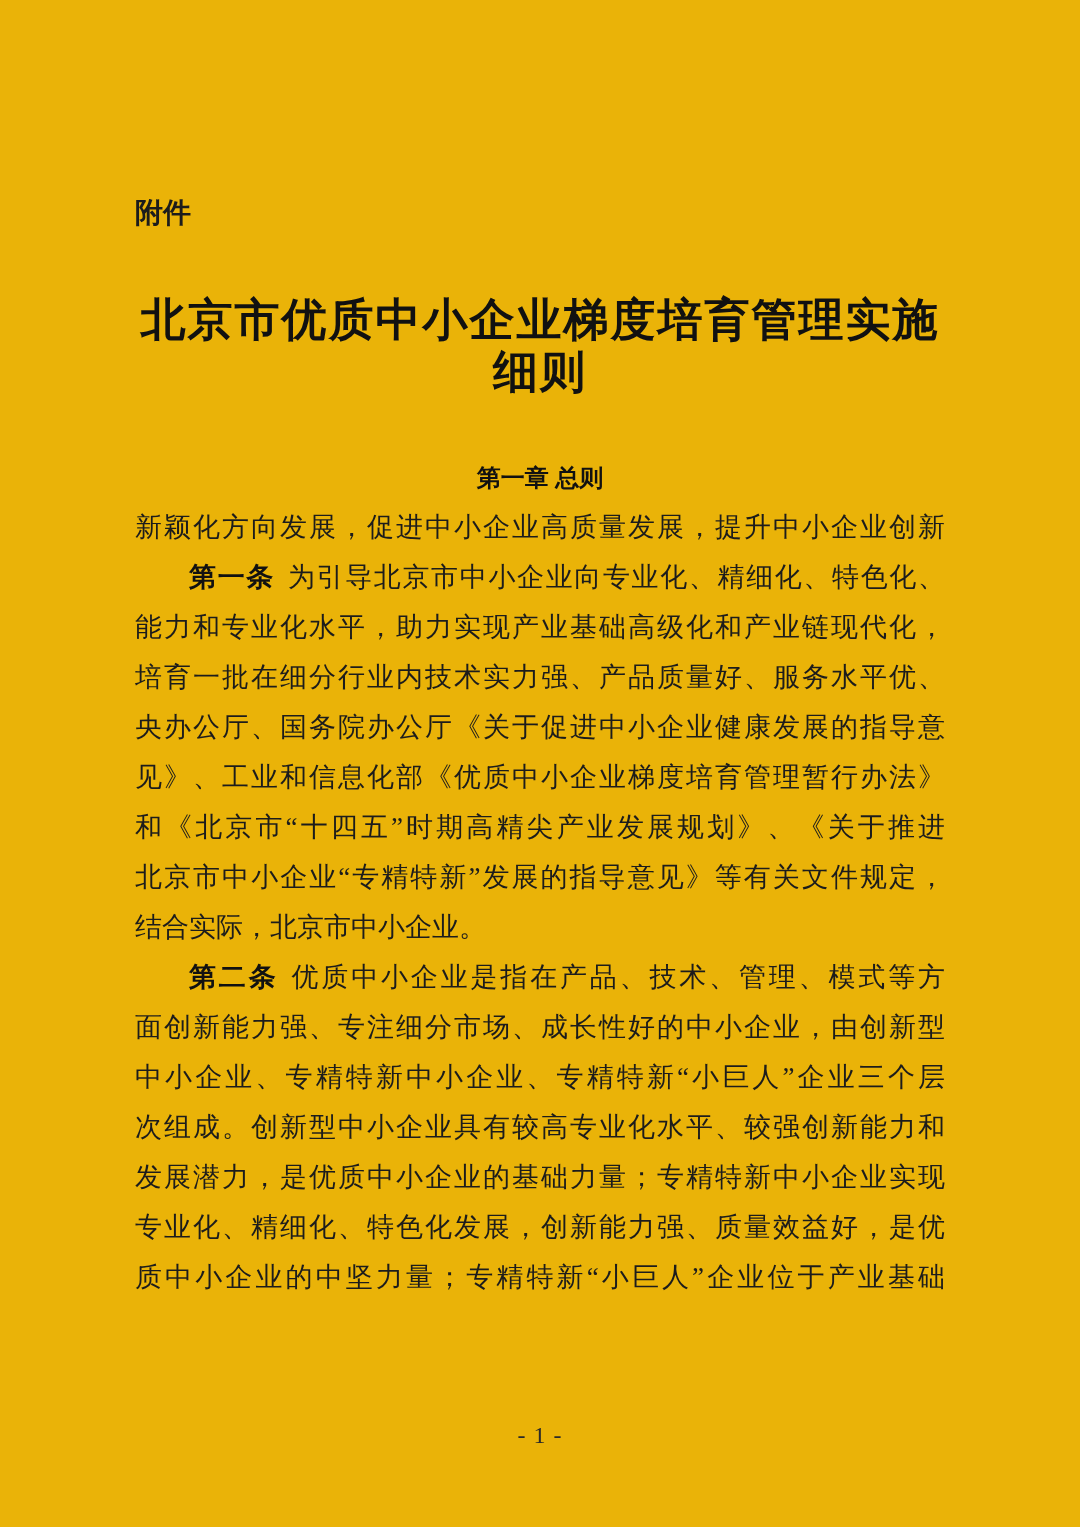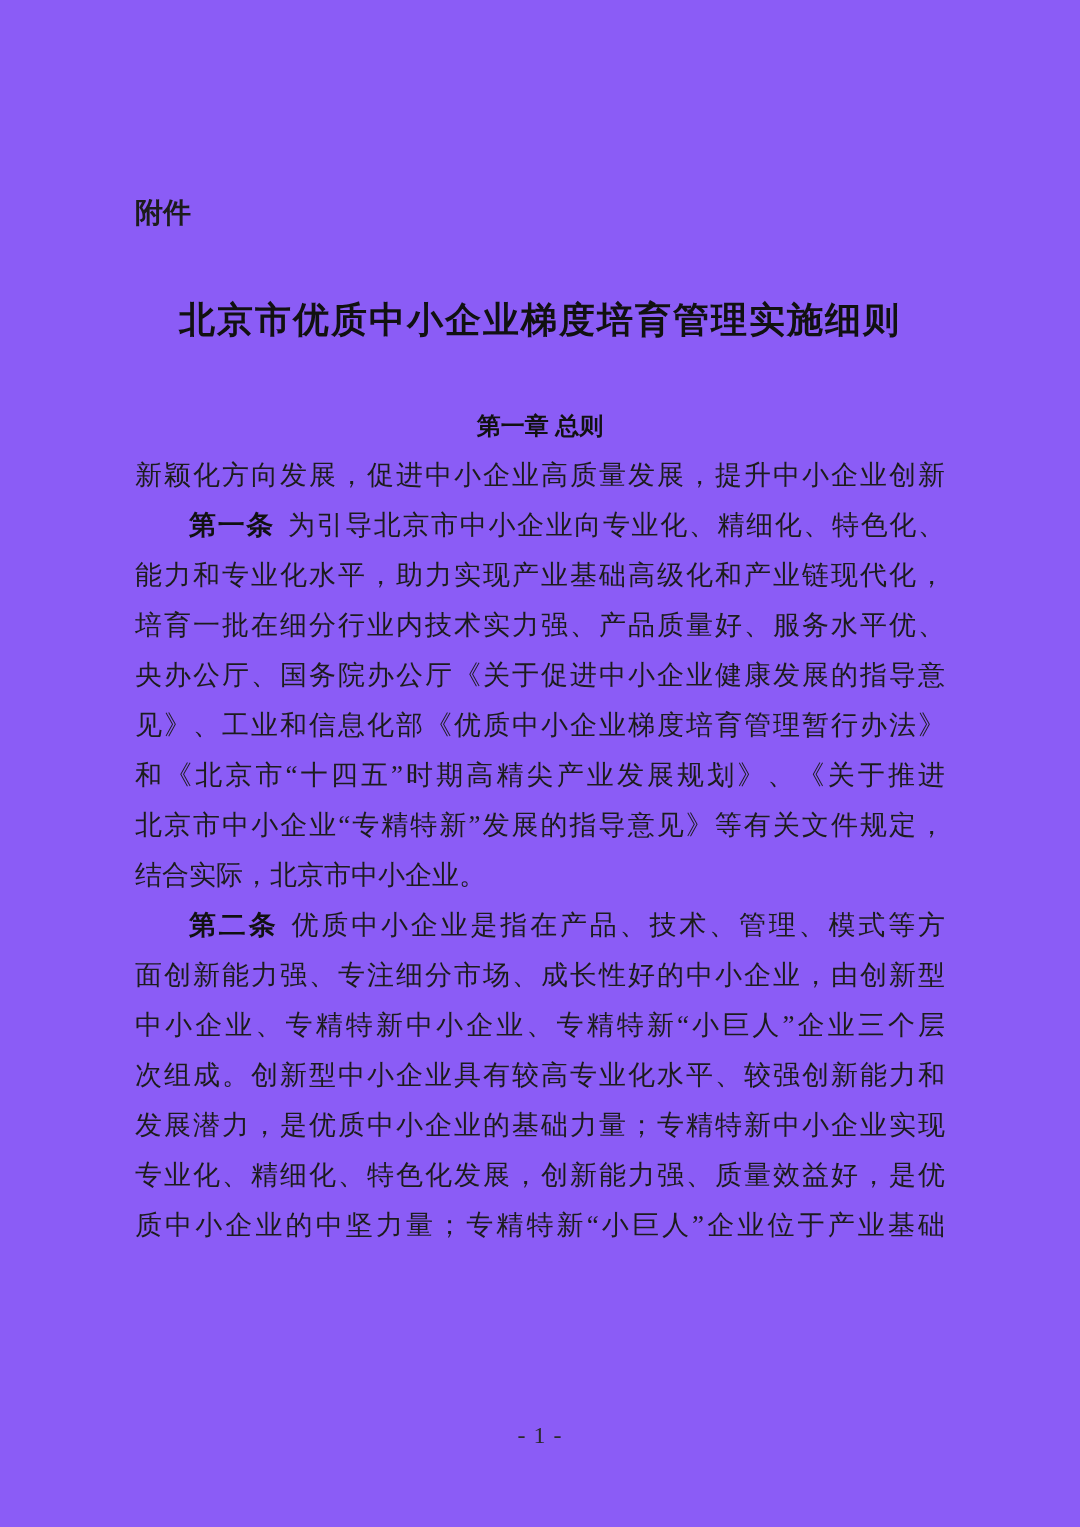--- a/index.html
+++ b/index.html
@@ -2,35 +2,35 @@
 <html><head>
 <meta charset="utf-8">
 <style>
   * { margin: 0; padding: 0; box-sizing: border-box; }
   html, body { background: #ffffff; }
   .page {
     position: relative;
     width: 1080px;
     height: 1527px;
     margin: 0 auto;
-    background: #8b5cf6;
+    background: #eab308;
     font-family: "Liberation Serif", "DejaVu Serif", serif;
     color: #1c1c1c;
     overflow: hidden;
   }
   .content { padding: 192px 135px 0 135px; }
   .attachment {
     font-size: 28px;
     font-weight: 700;
     line-height: 42px;
     font-family: "Liberation Sans", "DejaVu Sans", sans-serif;
   }
   .doc-title {
     margin-top: 60px;
-    font-size: 36px;
+    font-size: 45px;
     font-weight: 700;
     line-height: 52px;
     text-align: center;
     letter-spacing: 2px;
     font-family: "Liberation Sans", "DejaVu Sans", sans-serif;
     color: #111111;
   }
   .chapter {
     margin-top: 58px;
     font-size: 24px;

